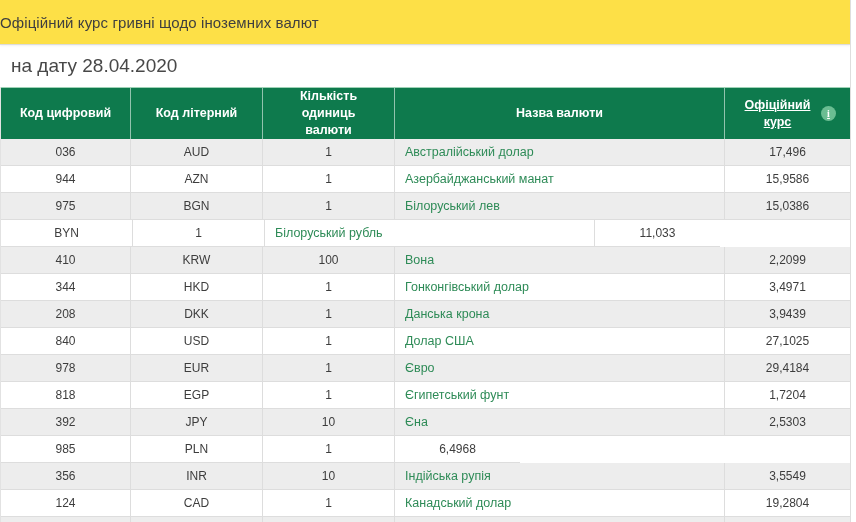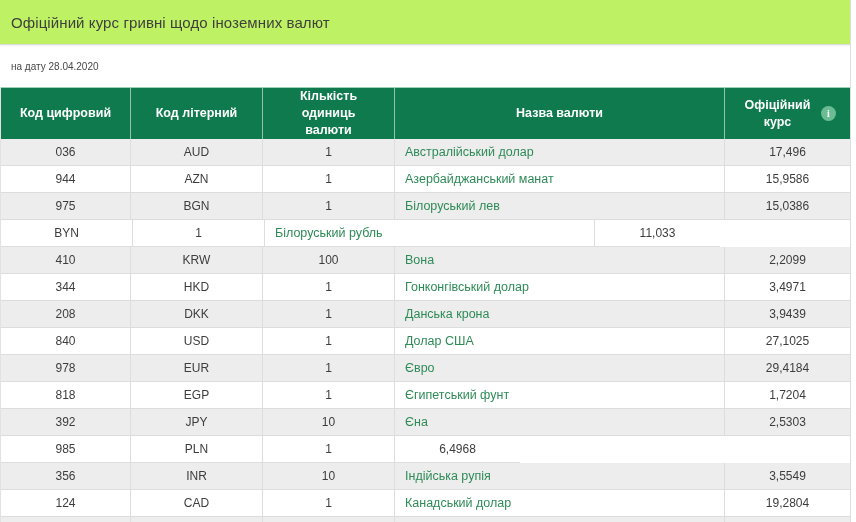--- a/index.html
+++ b/index.html
@@ -12,55 +12,54 @@
     position: relative;
   }
   .card {
     width: 851px; height: 522px;
     border-right: 1px solid #dedede;
     overflow: hidden;
   }
   .title-bar {
     height: 45px;
     display: flex; align-items: center;
-    padding-left: 11px;
     border-bottom: 1px solid #dcdcdc;
     box-shadow: 0 1px 2px rgba(0,0,0,0.06);
-    background: #bef264;
+    background: #fde047;
     position: relative; z-index: 2;
   }
   .title-bar .title {
     font-size: 15px; font-weight: 500; color: #3f3f3f; letter-spacing: .1px;
   }
   .date-bar {
     height: 42px;
     display: flex; align-items: center;
     padding-left: 11px;
     background: #ffffff;
   }
-  .date-bar .date { font-size: 10px; color: #484848; }
+  .date-bar .date { font-size: 19px; color: #484848; }
   .table {
     width: 850px;
     border-left: 1px solid #e2e2e2;
   }
   .thead {
     display: flex;
     height: 52px;
     background: #0e7a4d;
     border-top: 1px solid #9ed2b6;
   }
   .th {
     display: flex; align-items: center; justify-content: center;
     text-align: center;
     color: #ffffff; font-size: 12.5px; font-weight: bold;
     line-height: 17px;
     border-right: 1px solid rgba(255,255,255,0.55);
     padding: 2px 14px;
   }
-  .th:last-child { border-right: none; }
+  .th:last-child { border-right: none; text-decoration: underline; }
   .c1 { width: 130px; }
   .c2 { width: 132px; }
   .c3 { width: 132px; }
   .c4 { width: 330px; }
   .c5 { width: 125px; }
   .tr {
     display: flex;
     height: 27px;
     background: #ffffff;
   }

